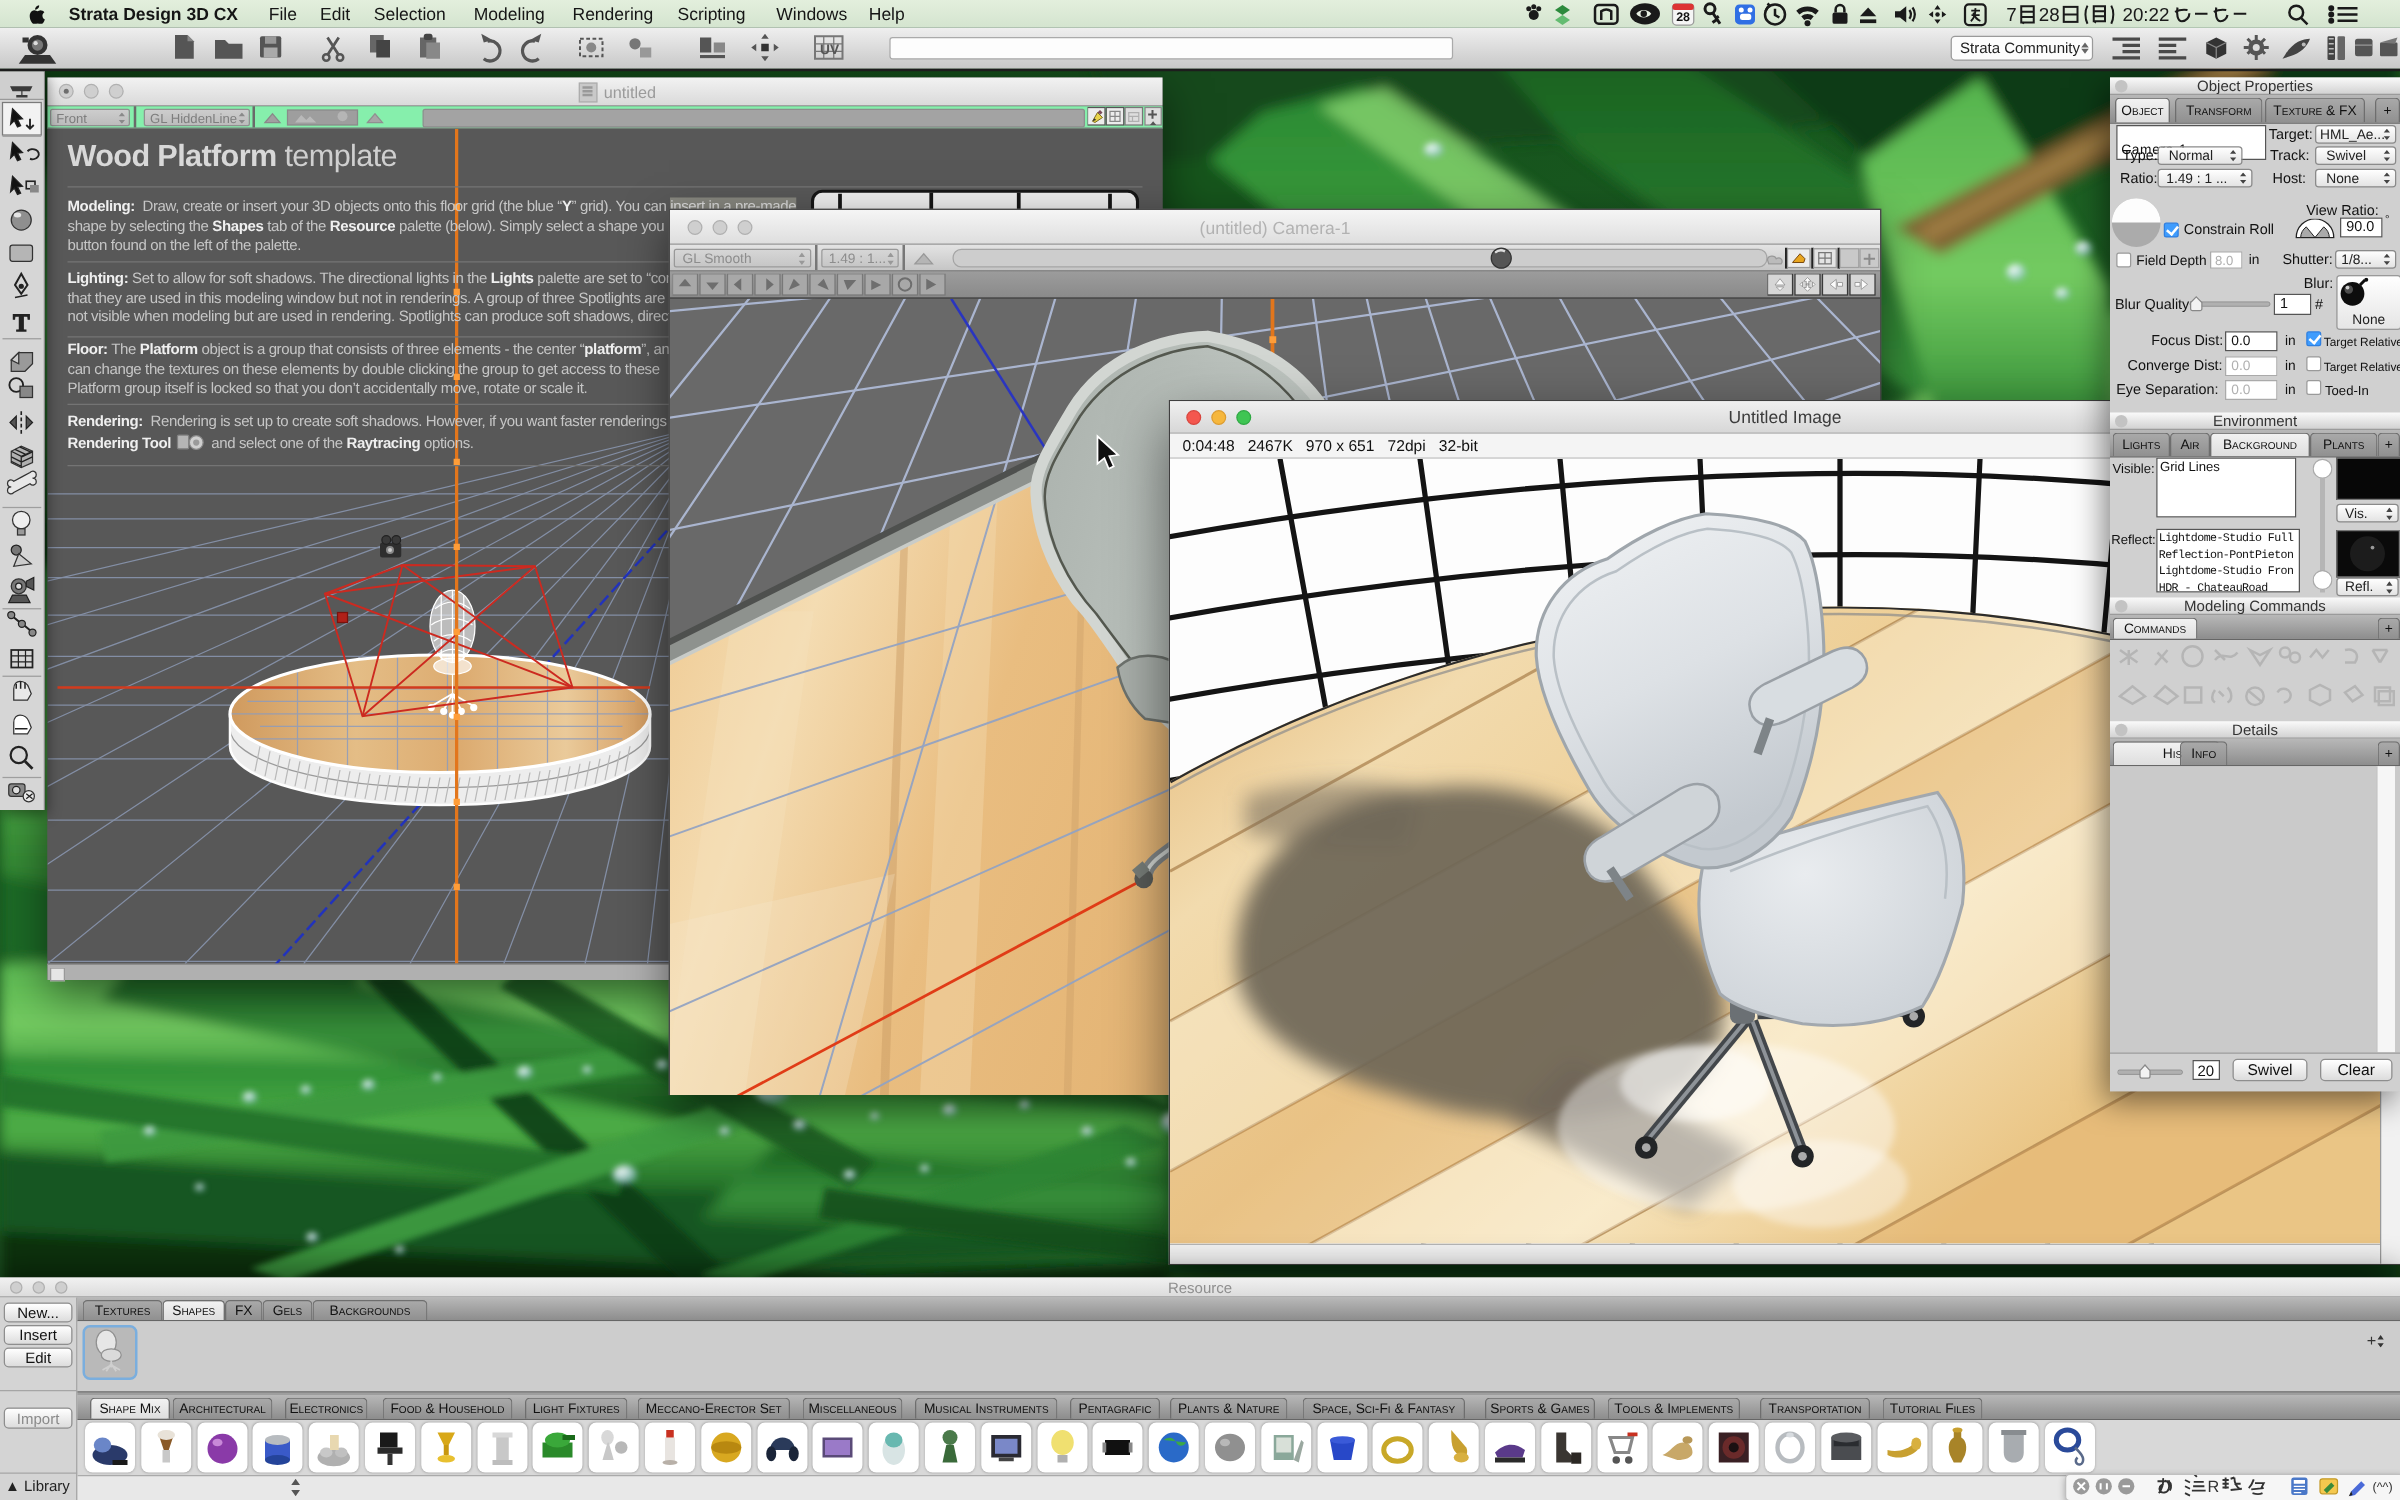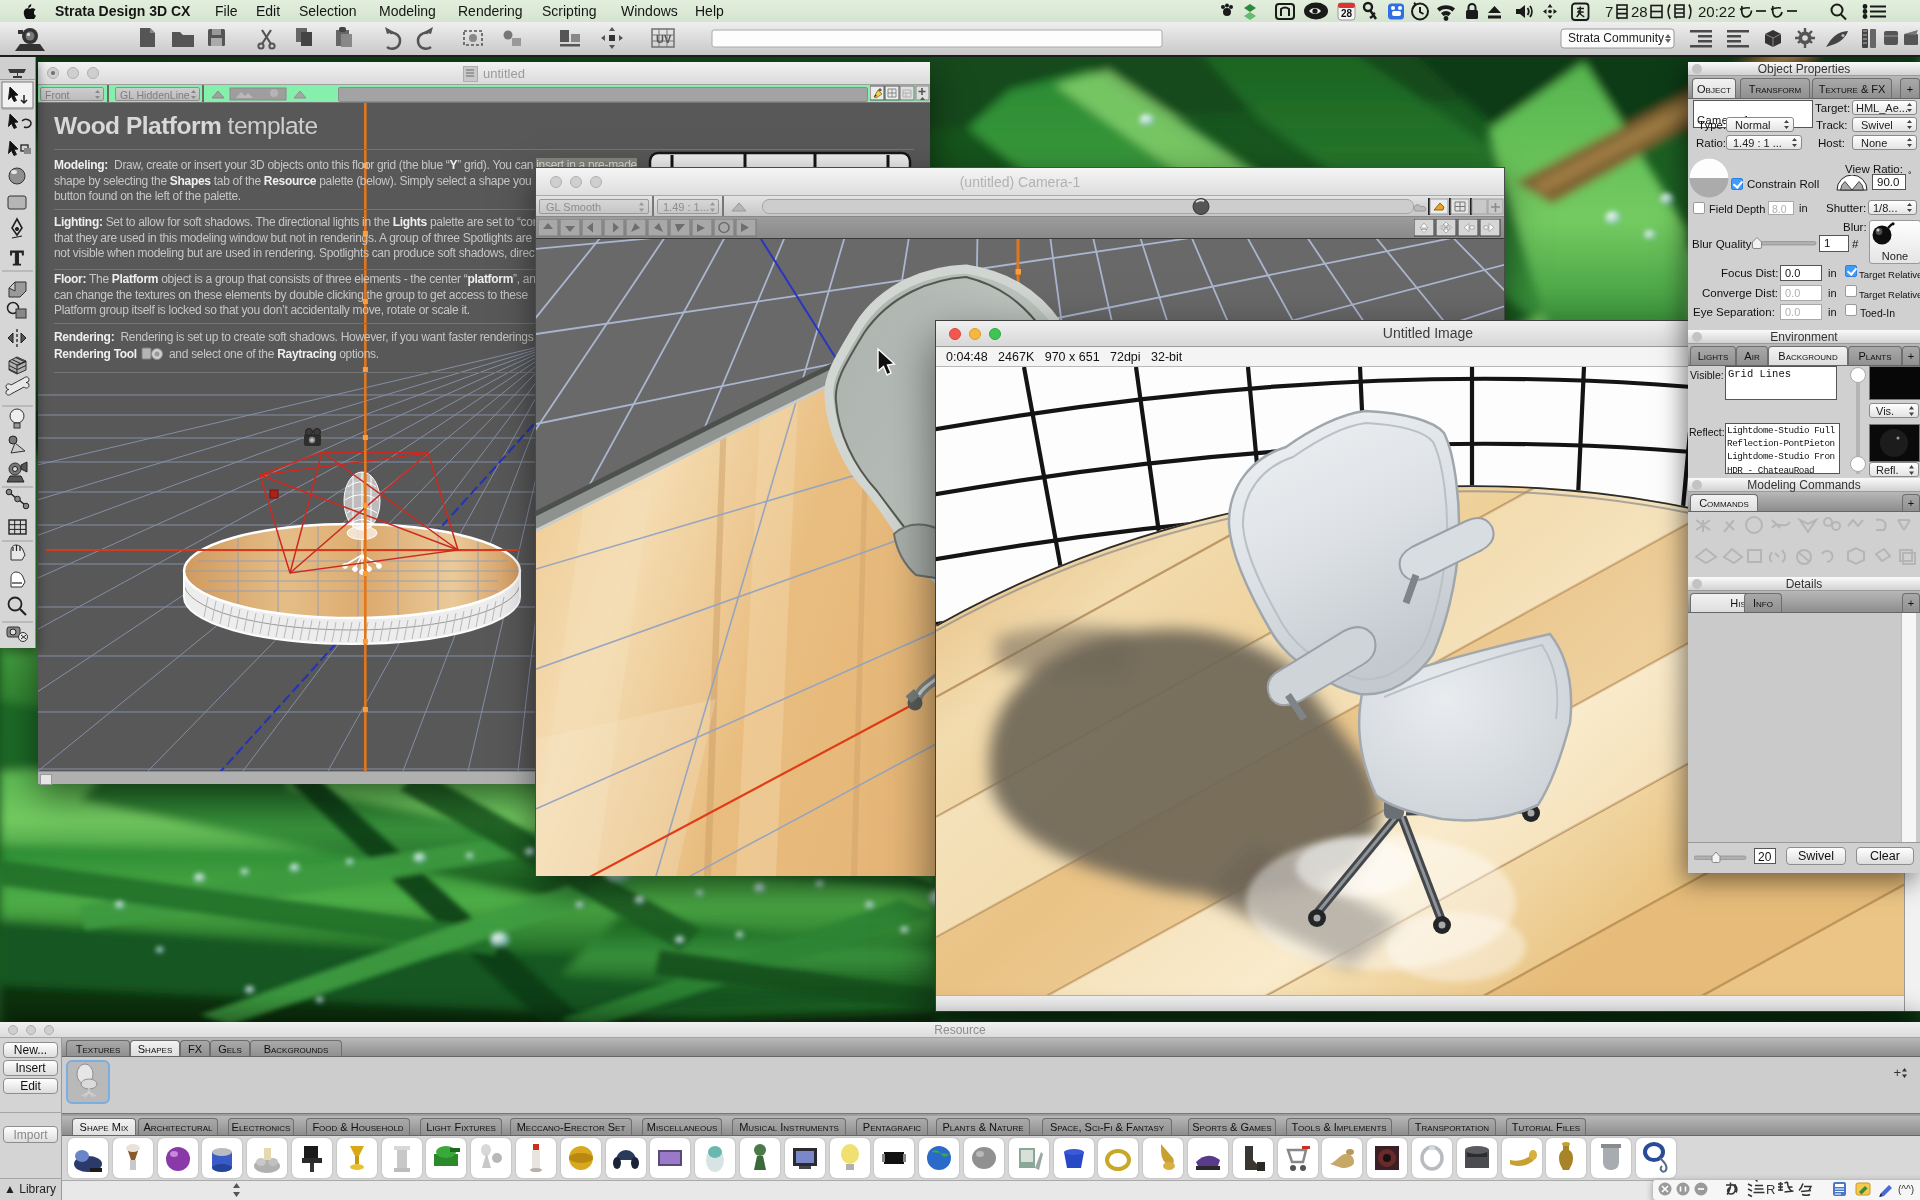--- a/index.html
+++ b/index.html
@@ -679,21 +679,21 @@
 
     <div class="ptitle" style="top:268px;">Environment<div class="abs" style="left:4px;top:2px;width:10px;height:10px;border-radius:50%;background:#c3c3c3;"></div></div>
     <div class="tabstrip" style="top:282px;height:22px;">
       <div class="tab" style="left:2px;width:44px;font-size:11px;line-height:19px;">Lights</div>
       <div class="tab" style="left:48px;width:30px;font-size:11px;line-height:19px;">Air</div>
       <div class="tab act" style="left:80px;width:78px;font-size:11px;line-height:19px;">Background</div>
       <div class="tab" style="left:160px;width:52px;font-size:11px;line-height:19px;">Plants</div>
       <div class="tab" style="left:214px;width:16px;font-size:11px;line-height:19px;">+</div>
     </div>
     <div class="lbl" style="left:2px;top:307px;font-size:10.5px;">Visible:</div>
-    <div class="field" style="left:37px;top:304px;width:112px;height:34px;border-width:1.5px;font-family:Liberation Mono, monospace;font-size:10.5px;padding:1px 2px;">Grid Lines</div>
+    <div class="field" style="left:37px;top:304px;width:112px;height:48px;border-width:1.5px;font-family:Liberation Sans, sans-serif;font-size:10.5px;padding:1px 2px;">Grid Lines</div>
     <svg class="abs" style="left:162px;top:304px" width="16" height="112">
       <rect x="6" y="4" width="4" height="104" fill="#b5b5b5"></rect>
       <circle cx="8" cy="9" r="7.5" fill="#fff" stroke="#aaa"></circle>
     </svg>
     <div class="abs" style="left:181px;top:304px;width:50px;height:32px;background:#070707;border:1px solid #777;"></div>
     <div class="drop" style="left:181px;top:341px;width:50px;height:15px;font-size:11px;padding:1px 6px;">Vis.<svg class="ar" width="7" height="10">
           <path d="M3.5 0L6 3.5H1zM3.5 10L1 6.5h5z" fill="#444"></path>
         </svg></div>
     <div class="lbl" style="left:1px;top:364px;font-size:10.5px;">Reflect:</div>
     <div class="field" style="left:37px;top:361px;width:115px;height:51px;border-width:1.5px;font-family:'Liberation Mono',monospace;font-size:9.3px;line-height:13.2px;padding:0 1px;overflow:hidden;letter-spacing:-0.45px;white-space:nowrap;">Lightdome-Studio Full<br>Reflection-PontPieton<br>Lightdome-Studio Fron<br>HDR - ChateauRoad</div>

